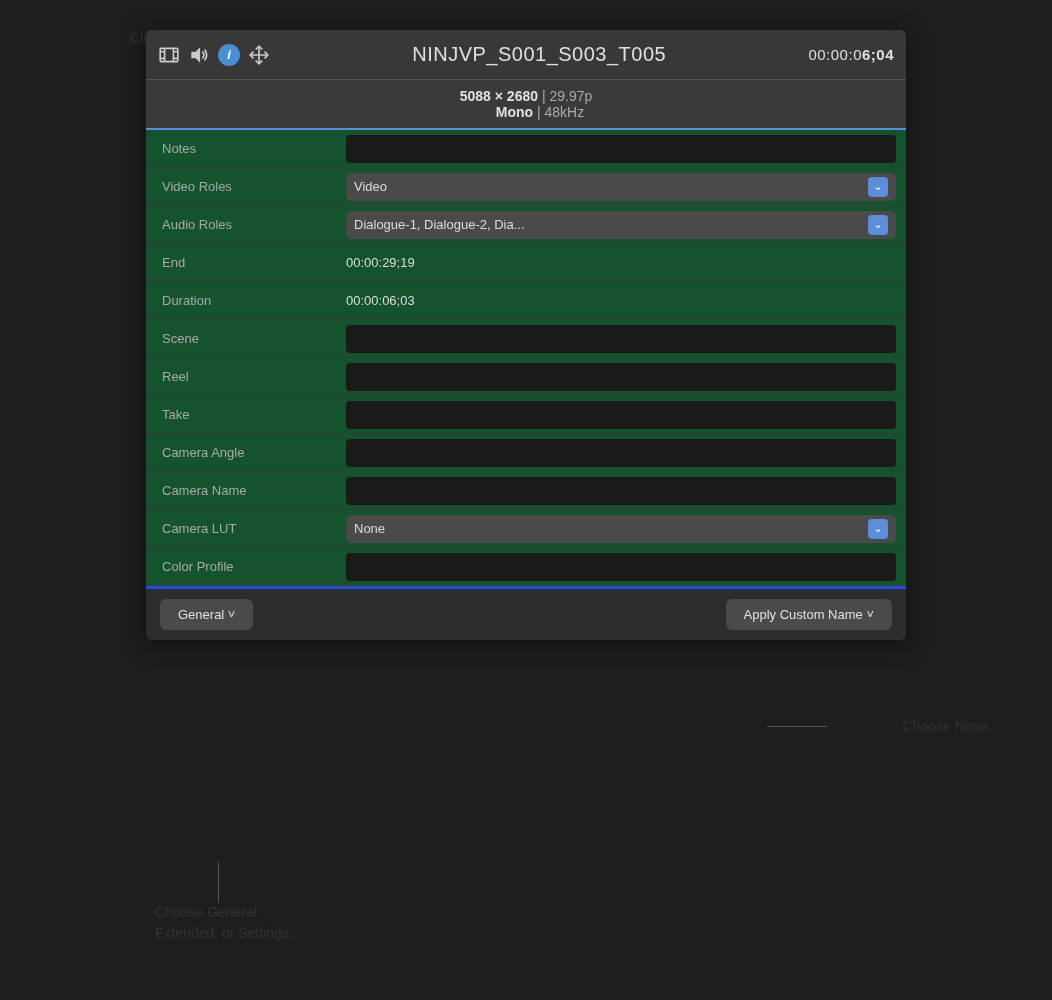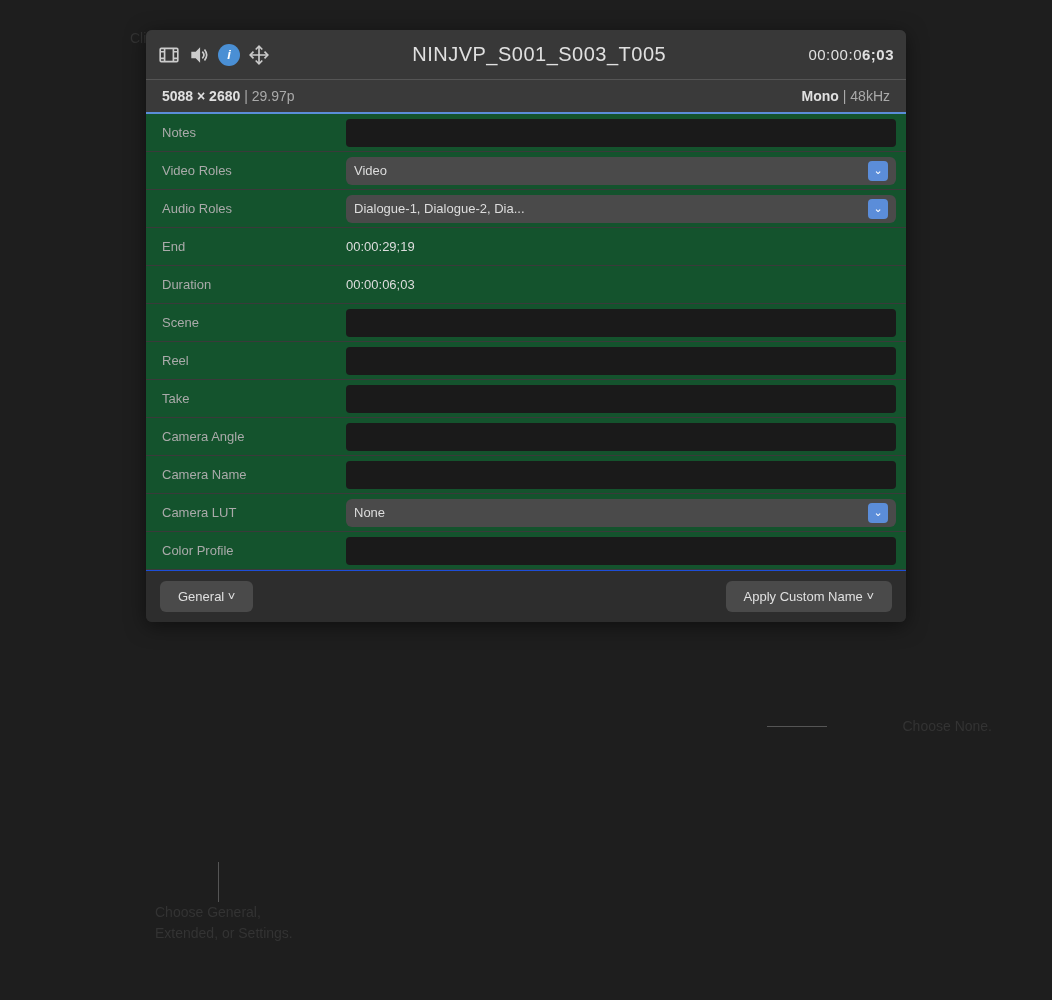--- a/index.html
+++ b/index.html
@@ -135,25 +135,25 @@
 
     .header-timecode {
       font-size: 15px;
       color: #e0e0e0;
       letter-spacing: 0.5px;
     }
 
     
     .info-bar {
       display: flex;
-      justify-content: space-between;
       align-items: center;
       background: #3a3a3a;
       padding: 8px 16px;
       border-bottom: 2px solid #5b8dd9;
+      flex-direction: column;
     }
 
     .info-bar-left {
       font-size: 14px;
       color: #e0e0e0;
       font-weight: 600;
     }
 
     .info-bar-right {
       font-size: 14px;
@@ -231,21 +231,21 @@
       font-size: 11px;
     }
 
     
     .footer-bar {
       display: flex;
       justify-content: space-between;
       align-items: center;
       padding: 10px 14px;
       background: #2d2d2d;
-      border-top: 1px solid #1d4ed8;
+      border-top: 3px solid #1d4ed8;
     }
 
     .footer-btn {
       background: #4a4a4a;
       border: none;
       border-radius: 6px;
       color: #e0e0e0;
       font-size: 13px;
       padding: 8px 18px;
       cursor: pointer;
@@ -303,21 +303,21 @@
             <line x1="2" y1="10" x2="18" y2="10"></line>
             <polyline points="7,5 10,2 13,5"></polyline>
             <polyline points="7,15 10,18 13,15"></polyline>
             <polyline points="5,7 2,10 5,13"></polyline>
             <polyline points="15,7 18,10 15,13"></polyline>
           </svg>
         </div>
       </div>
       <div class="header-title">NINJVP_S001_S003_T005</div>
       <div class="header-timecode">
-        <span>00:00:0</span><span style="font-weight:bold">6;03</span>
+        <span>00:00:0</span><span style="font-weight:bold">6;04</span>
       </div>
     </div>
 
     <div class="info-bar">
       <div class="info-bar-left">
         <span style="font-weight:700">5088 × 2680</span>
         <span style="font-weight:400;color:#aaa">| 29.97p</span>
       </div>
       <div class="info-bar-right">
         <span style="font-weight:700">Mono</span>

